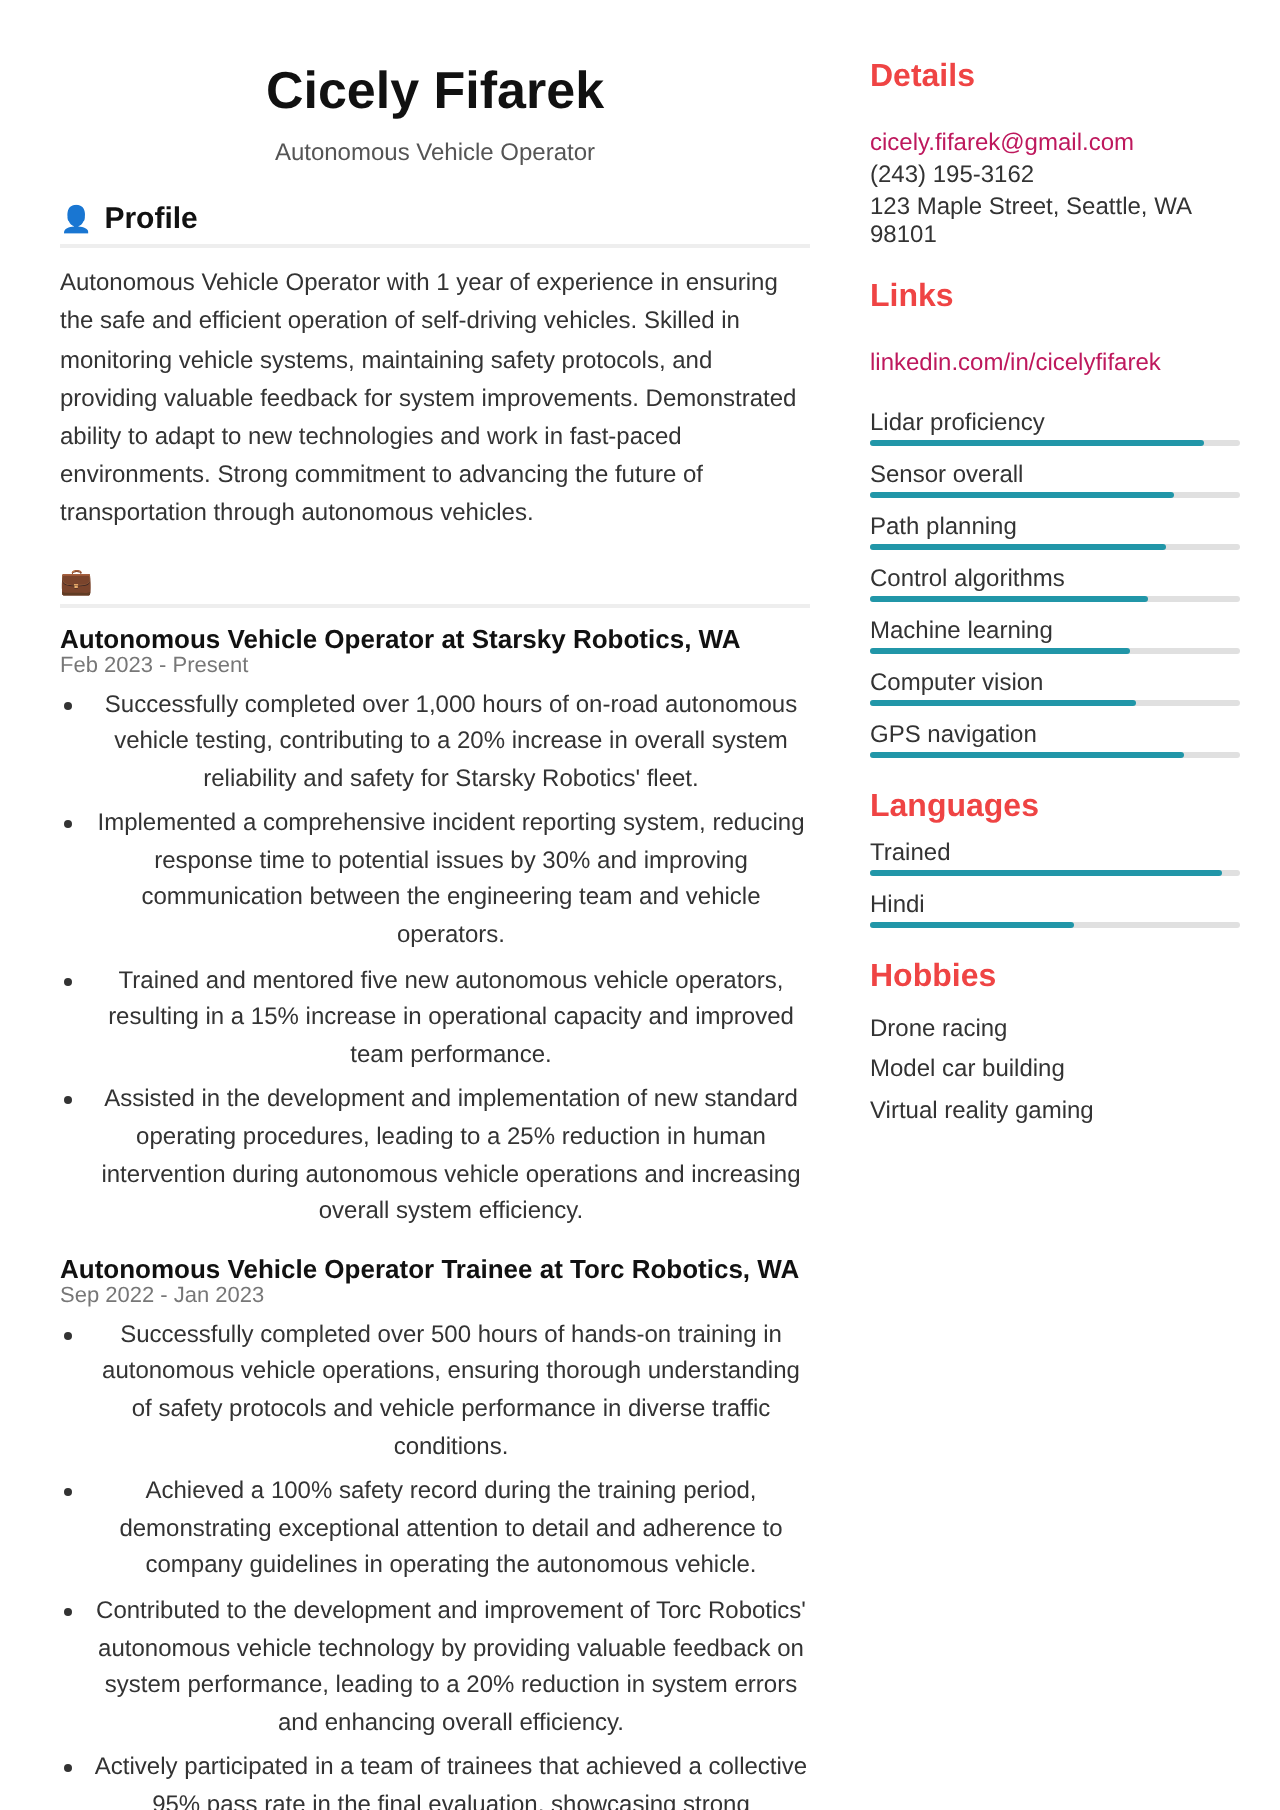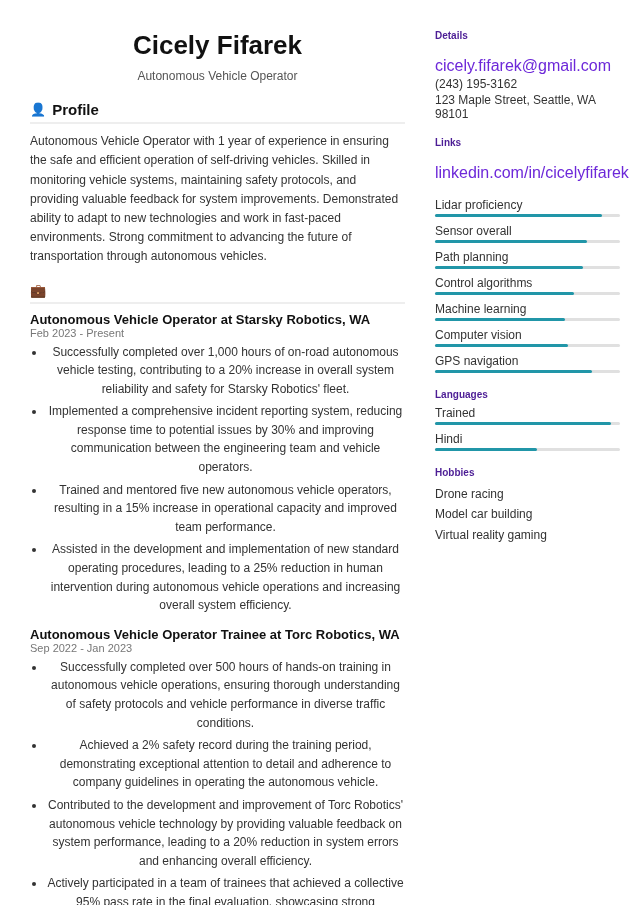--- a/index.html
+++ b/index.html
@@ -51,22 +51,22 @@
 
     
     .job { margin-bottom: 12px; }
     .job-title { font-size: 13px; font-weight: 700; color: #111; }
     .job-date { font-size: 11px; color: #777; margin-bottom: 4px; }
     .job ul { padding-left: 16px; }
     .job ul li { font-size: 12px; line-height: 1.55; color: #333; margin-bottom: 4px; text-align: center; }
 
     
     .right-section { margin-bottom: 16px; }
-    .right-section-title { font-size: 10px; font-weight: 700; color: #4c1d95; margin-bottom: 6px; }
-    .detail-link { color: #6d28d9; font-size: 16px; text-decoration: none; display: block; margin-bottom: 2px; margin-top: 16px; }
+    .right-section-title { font-size: 16px; font-weight: 700; color: #ef4444; margin-bottom: 6px; }
+    .detail-link { color: #be185d; font-size: 12px; text-decoration: none; display: block; margin-bottom: 2px; margin-top: 16px; }
     .detail-text { font-size: 12px; color: #333; margin-bottom: 2px; }
 
     
     .skill-item { margin-bottom: 7px; }
     .skill-label { font-size: 12px; color: #333; margin-bottom: 2px; }
     .skill-bar-bg { background: #e0e0e0; height: 3px; border-radius: 2px; width: 100%; }
     .skill-bar-fill { height: 3px; border-radius: 2px; background: #2196a8; }
 
     
     .lang-item { margin-bottom: 7px; }
@@ -108,21 +108,21 @@
               <li>Implemented a comprehensive incident reporting system, reducing response time to potential issues by 30% and improving communication between the engineering team and vehicle operators.</li>
               <li>Trained and mentored five new autonomous vehicle operators, resulting in a 15% increase in operational capacity and improved team performance.</li>
               <li>Assisted in the development and implementation of new standard operating procedures, leading to a 25% reduction in human intervention during autonomous vehicle operations and increasing overall system efficiency.</li>
             </ul>
           </div>
           <div class="job">
             <div class="job-title">Autonomous Vehicle Operator Trainee at Torc Robotics, WA</div>
             <div class="job-date">Sep 2022 - Jan 2023</div>
             <ul>
               <li>Successfully completed over 500 hours of hands-on training in autonomous vehicle operations, ensuring thorough understanding of safety protocols and vehicle performance in diverse traffic conditions.</li>
-              <li>Achieved a 2% safety record during the training period, demonstrating exceptional attention to detail and adherence to company guidelines in operating the autonomous vehicle.</li>
+              <li>Achieved a 100% safety record during the training period, demonstrating exceptional attention to detail and adherence to company guidelines in operating the autonomous vehicle.</li>
               <li>Contributed to the development and improvement of Torc Robotics' autonomous vehicle technology by providing valuable feedback on system performance, leading to a 20% reduction in system errors and enhancing overall efficiency.</li>
               <li>Actively participated in a team of trainees that achieved a collective 95% pass rate in the final evaluation, showcasing strong collaboration and communication skills throughout the training program.</li>
             </ul>
           </div>
         </div>
     </div>
 
   </div>
 
   <div class="right-col">

